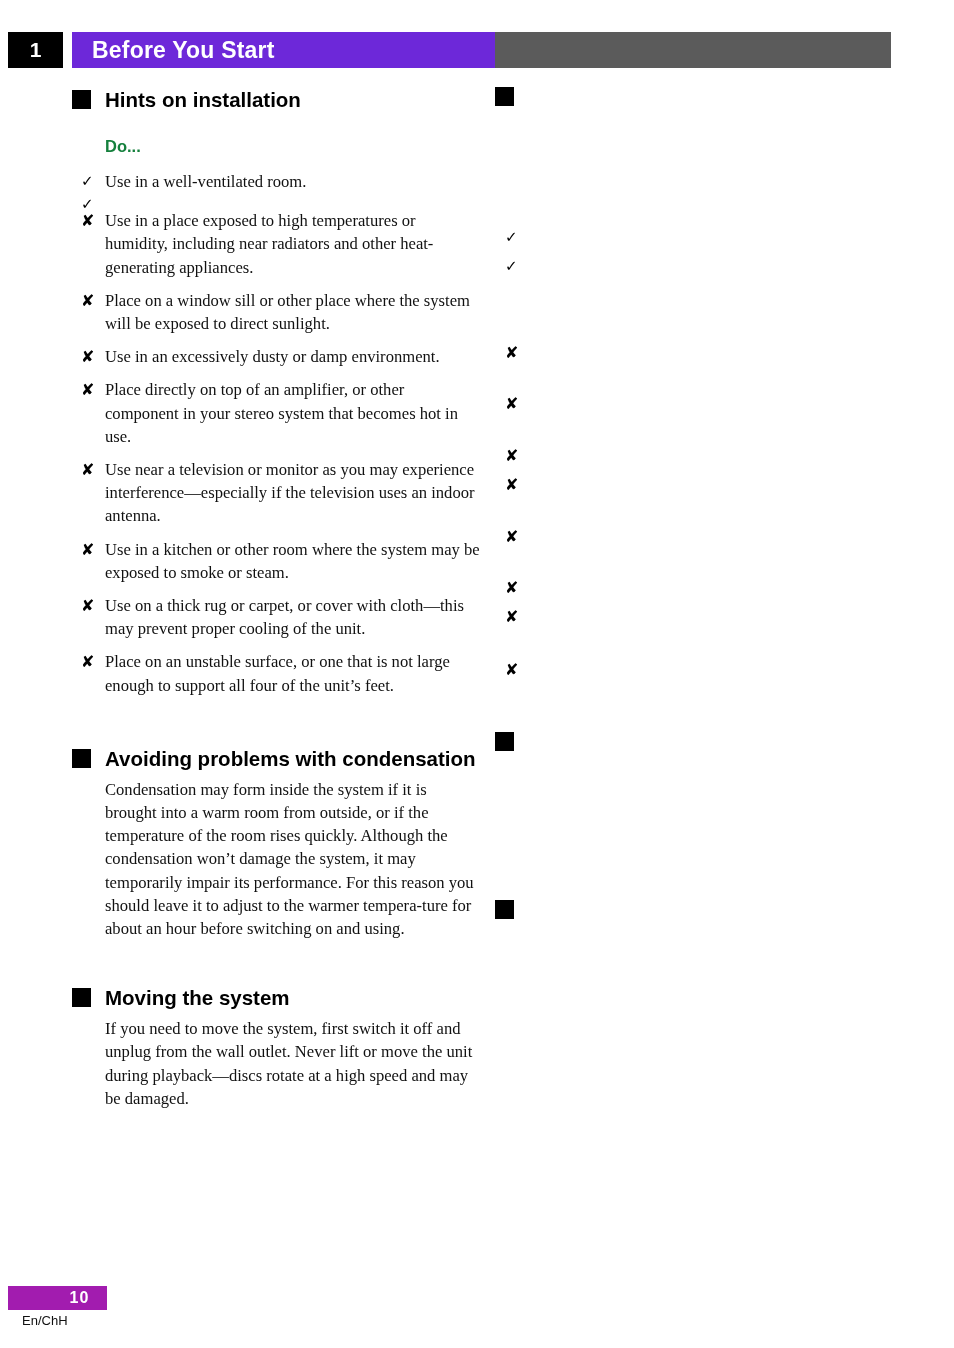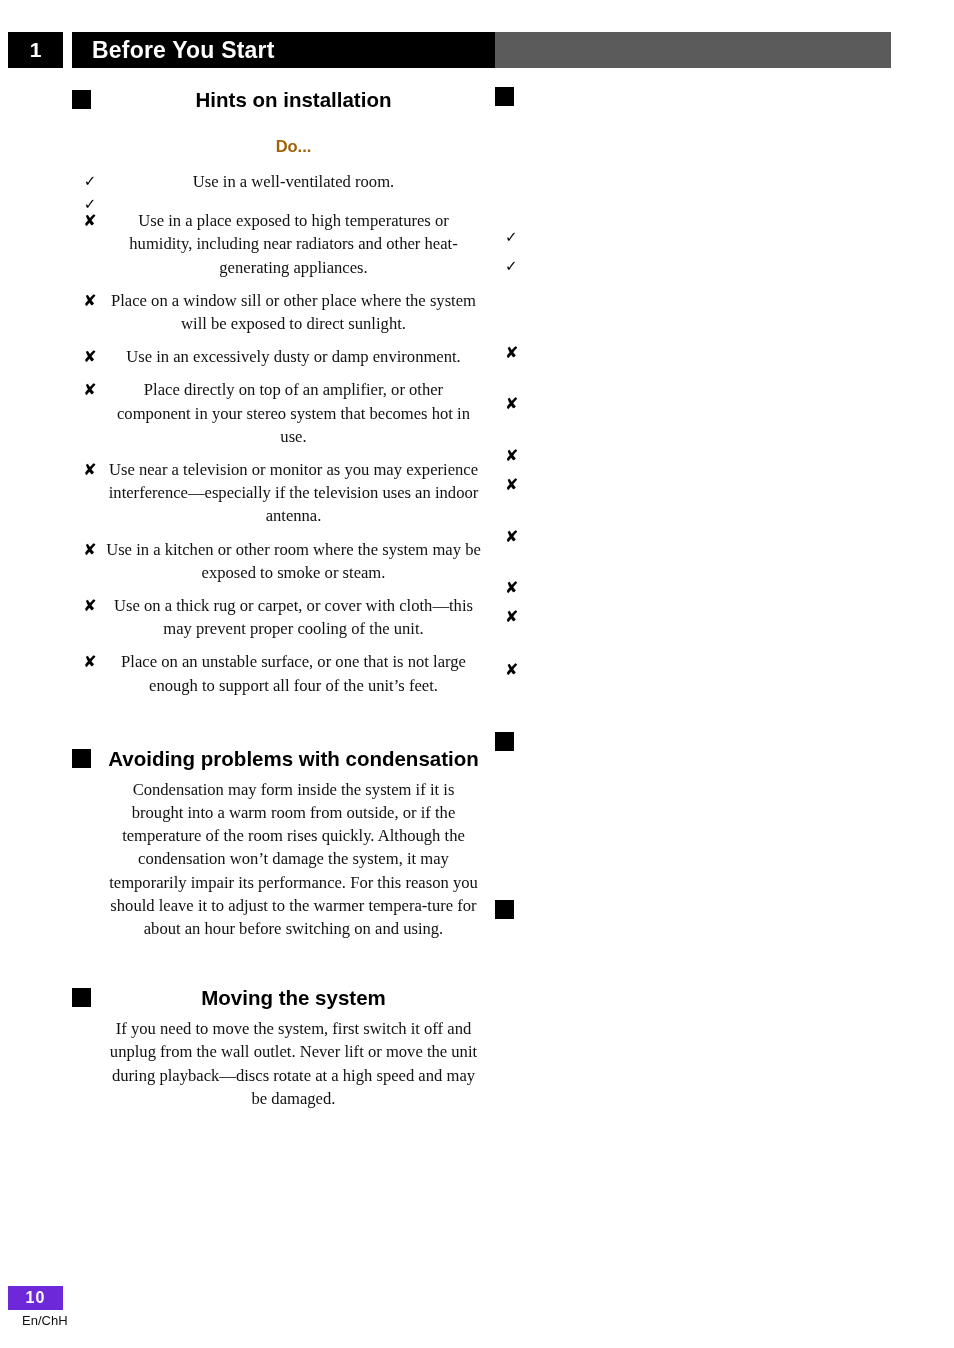--- a/index.html
+++ b/index.html
@@ -44,21 +44,21 @@
     font-family: "Liberation Sans", "DejaVu Sans", sans-serif;
     font-weight: bold;
     font-size: 21px;
   }
   .title-bar {
     position: absolute;
     left: 72px;
     top: 0;
     width: 423px;
     height: 36px;
-    background: #000000;
+    background: #6d28d9;
   }
   .title-text {
     position: absolute;
     left: 20px;
     top: 0;
     height: 36px;
     line-height: 36px;
     color: #ffffff;
     font-family: "Liberation Sans", "DejaVu Sans", sans-serif;
     font-weight: bold;
@@ -85,21 +85,20 @@
   .col-right {
     position: absolute;
     left: 495px;
     top: 84px;
     width: 410px;
   }
 
   
   .section {
     position: relative;
-    text-align: center;
   }
   .sq-bullet {
     position: absolute;
     left: 0;
     top: 6px;
     width: 19px;
     height: 19px;
     background: #000000;
   }
   .section-title {
@@ -120,21 +119,21 @@
     line-height: 23.2px;
     color: #111111;
   }
   .sub-head {
     margin: 0;
     padding-left: 33px;
     font-family: "Liberation Sans", "DejaVu Sans", sans-serif;
     font-weight: bold;
     font-size: 16.5px;
     line-height: 23px;
-    color: #a16207;
+    color: #15803d;
   }
 
   
   .mark-list {
     list-style: none;
     margin: 0;
     padding: 0;
   }
   .mark-item {
     position: relative;
@@ -183,22 +182,23 @@
   
   .footer {
     position: absolute;
     left: 8px;
     bottom: 20px;
     width: 200px;
   }
   .page-box {
     width: 55px;
     height: 24px;
-    background: #6d28d9;
+    background: #a21caf;
     text-align: center;
+    padding-left: 44px;
   }
   .page-num {
     display: block;
     color: #ffffff;
     font-family: "Liberation Sans", "DejaVu Sans", sans-serif;
     font-weight: bold;
     font-size: 16px;
     line-height: 24px;
     letter-spacing: 1px;
   }

